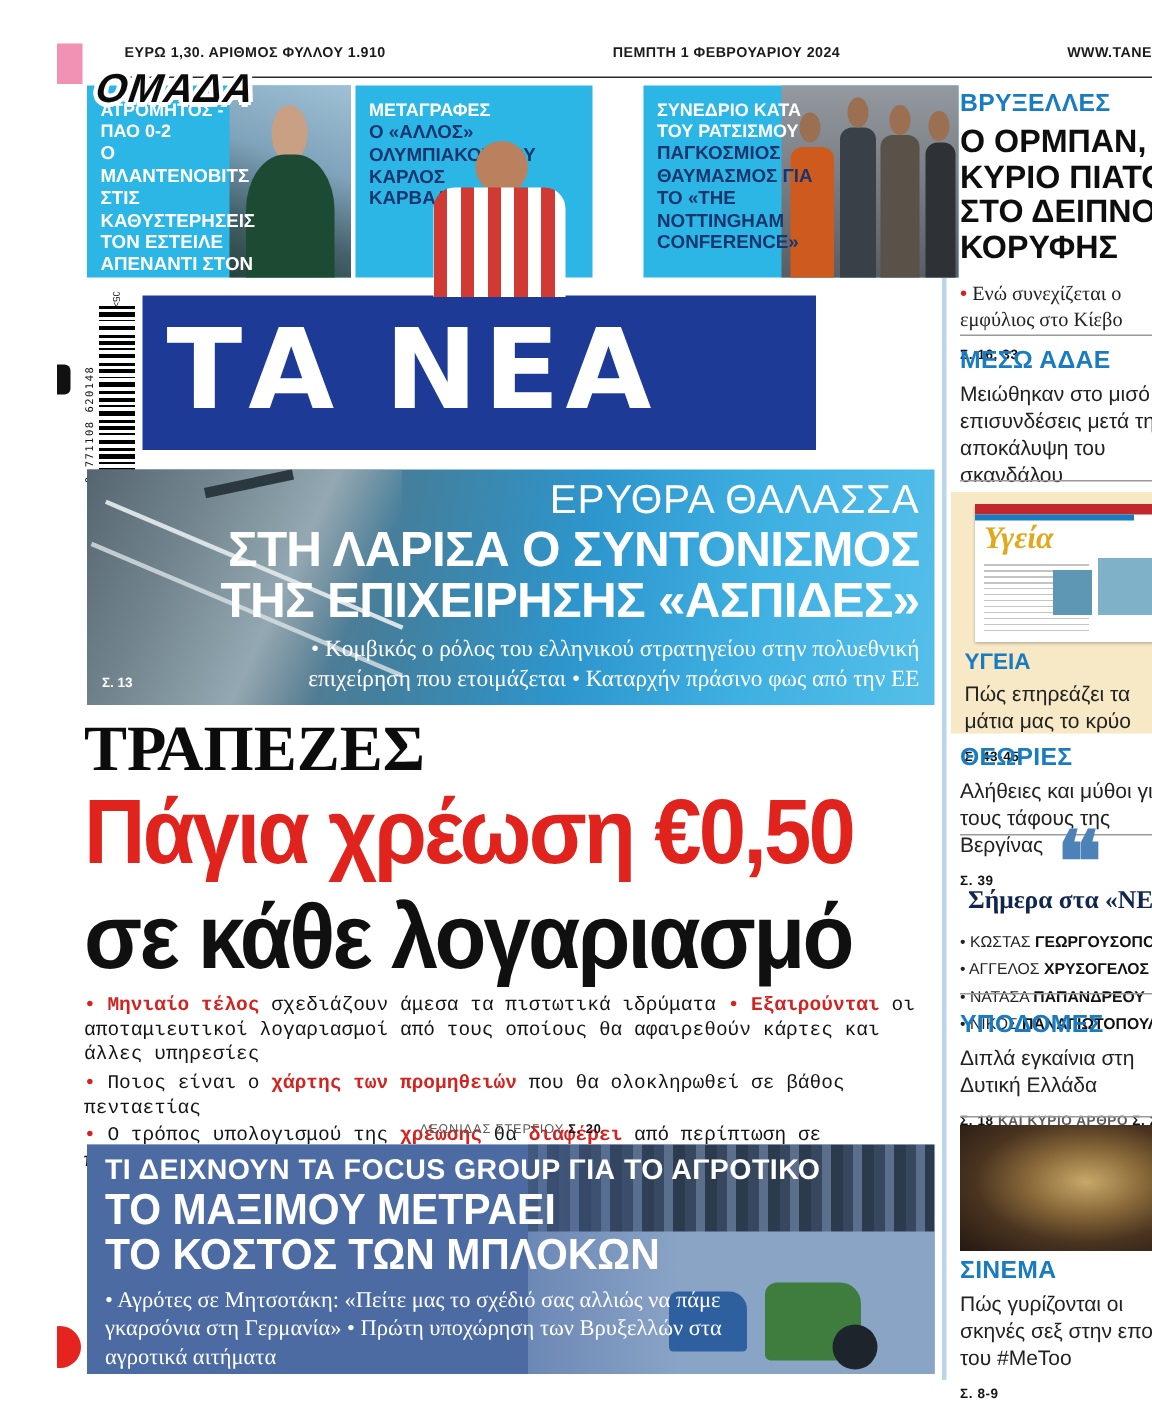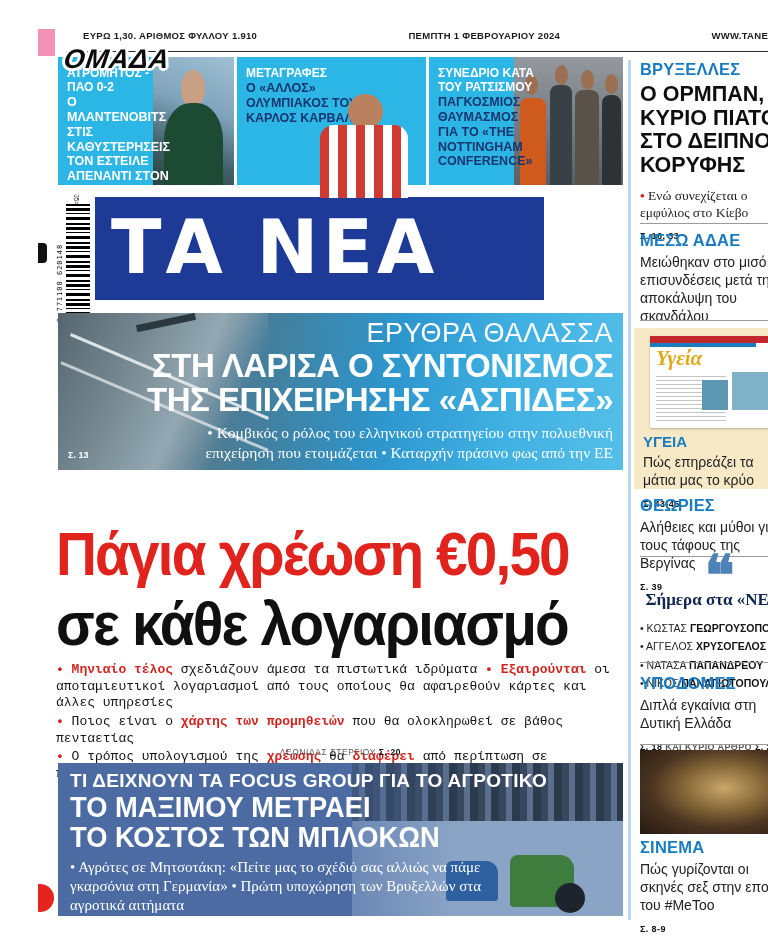--- a/index.html
+++ b/index.html
@@ -11,22 +11,22 @@
           display:flex;justify-content:space-between;align-items:flex-start;
           border-bottom:1px solid #2a2a2a;font-size:9.5px;font-weight:bold;
           letter-spacing:.3px;color:#1a1a1a;}
   .omada{position:absolute;left:26px;top:44px;z-index:6;font-size:27px;font-weight:900;
          font-style:italic;color:#0b0b0b;transform:skewX(-8deg);letter-spacing:1px;
          text-shadow:3px 0 0 #fff,-3px 0 0 #fff,0 3px 0 #fff,0 -3px 0 #fff,
                      2px 2px 0 #fff,-2px -2px 0 #fff,2px -2px 0 #fff,-2px 2px 0 #fff;}
   
   .teaser{position:absolute;top:57px;height:128px;background:#2cb6e6;}
   .t1{left:20px;width:176px;}
-  .t2{left:199px;width:189px;}
-  .t3{left:391px;width:194px;}
+  .t2{left:199px;width:158px;}
+  .t3{left:391px;width:210px;}
   .t-text{position:relative;z-index:3;padding:9px 8px 0 9px;line-height:1.18;}
   .t-kicker{font-size:12px;font-weight:bold;color:#fff;margin-bottom:1px;}
   .t-title{font-size:12.5px;font-weight:900;color:#fff;}
   .t2 .t-title,.t3 .t-title{color:#18356e;}
   .t1 .t-text{width:62%;}
   .t2 .t-text{width:78%;}
   .t3 .t-text{width:52%;}
   .t-photo{position:absolute;z-index:1;}
   .t1-photo{right:0;top:0;width:46%;height:100%;
      background:linear-gradient(200deg,#9fc0d4 0%,#7fa3bb 40%,#44626c 72%,#27423a 100%);}
@@ -207,20 +207,21 @@
     <div class="gun"></div>
     <div class="lead-text">
       <div class="lead-kicker">ΕΡΥΘΡΑ ΘΑΛΑΣΣΑ</div>
       <div class="lead-h">ΣΤΗ ΛΑΡΙΣΑ Ο ΣΥΝΤΟΝΙΣΜΟΣ</div>
       <div class="lead-h">ΤΗΣ ΕΠΙΧΕΙΡΗΣΗΣ «ΑΣΠΙΔΕΣ»</div>
       <div class="lead-sub">• Κομβικός ο ρόλος του ελληνικού στρατηγείου στην πολυεθνική επιχείρηση που ετοιμάζεται • Καταρχήν πράσινο φως από την ΕΕ</div>
     </div>
     <div class="lead-page">Σ. 13</div>
   </div>
 
+  <div class="main-kicker">ΤΡΑΠΕΖΕΣ</div>
   <div class="main-red">Πάγια χρέωση €0,50</div>
   <div class="main-black">σε κάθε λογαριασμό</div>
   <div class="main-bullets">
     <p><span class="hl">• Μηνιαίο τέλος</span><span> σχεδιάζουν άμεσα τα πιστωτικά ιδρύματα </span><span class="hl">• Εξαιρούνται</span><span> οι αποταμιευτικοί λογαριασμοί από τους οποίους θα αφαιρεθούν κάρτες και άλλες υπηρεσίες</span></p>
     <p><span class="hl">• </span><span>Ποιος είναι ο </span><span class="hl">χάρτης των προμηθειών</span><span> που θα ολοκληρωθεί σε βάθος πενταετίας</span></p>
     <p><span class="hl">• </span><span>Ο τρόπος υπολογισμού της </span><span class="hl">χρέωσης</span><span> θα </span><span class="hl">διαφέρει</span><span> από περίπτωση σε περίπτωση</span></p>
   </div>
   <div class="main-byline"><span class="lt">ΛΕΩΝΙΔΑΣ ΣΤΕΡΓΙΟΥ </span><span class="b">Σ. 20</span></div>
 
   <div class="agro">

